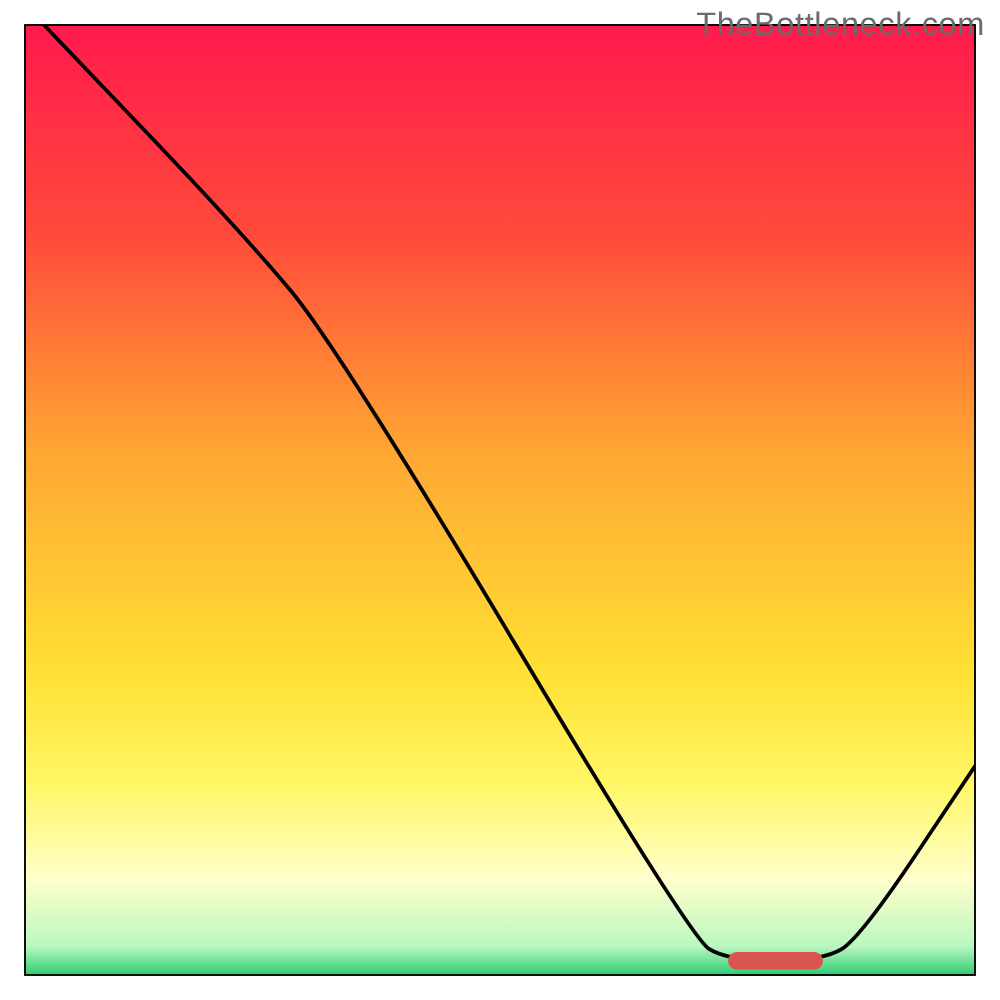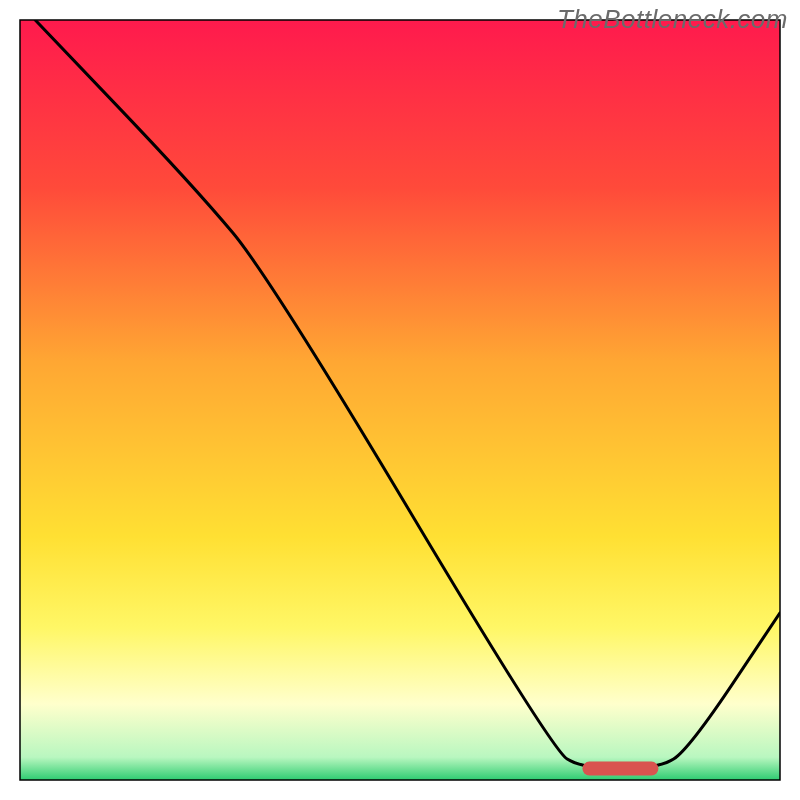--- a/index.html
+++ b/index.html
@@ -8,21 +8,20 @@
     width: 800px;
     height: 800px;
     overflow: hidden;
     background: #ffffff;
     font-family: Arial, Helvetica, sans-serif;
   }
   .chart-wrap {
     position: relative;
     width: 800px;
     height: 704px;
-    font-style: italic;
   }
   .watermark {
     position: absolute;
     top: 4px;
     right: 12px;
     font-size: 26px;
     font-weight: 500;
     color: #6b6b6b;
     letter-spacing: 0.5px;
     z-index: 10;

